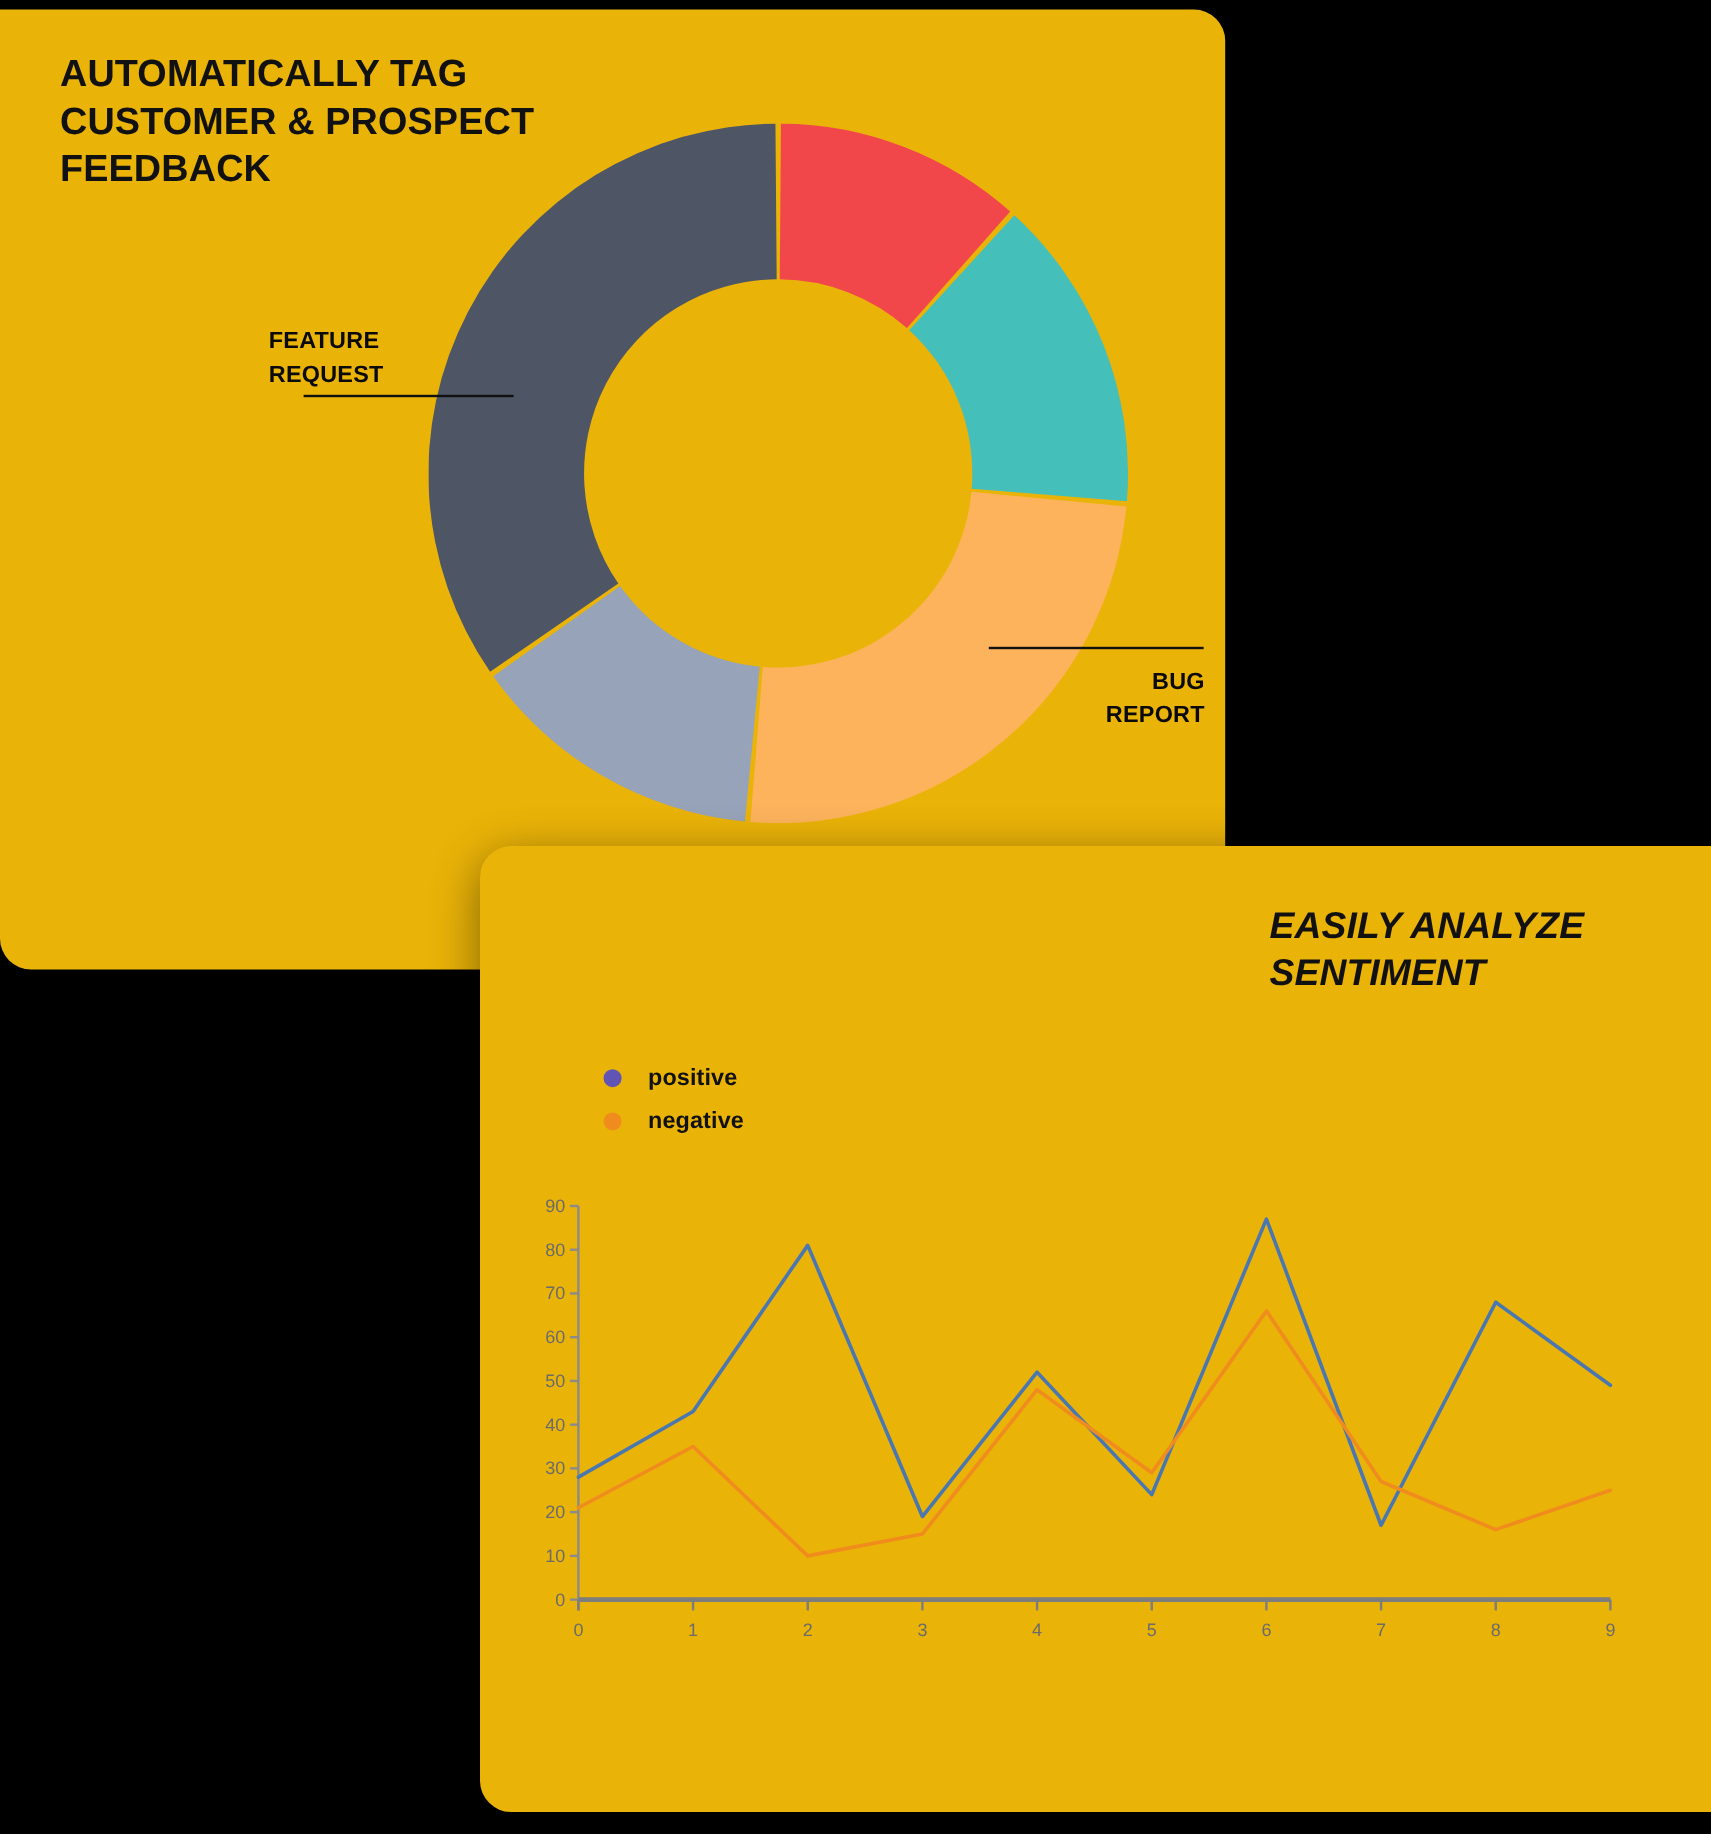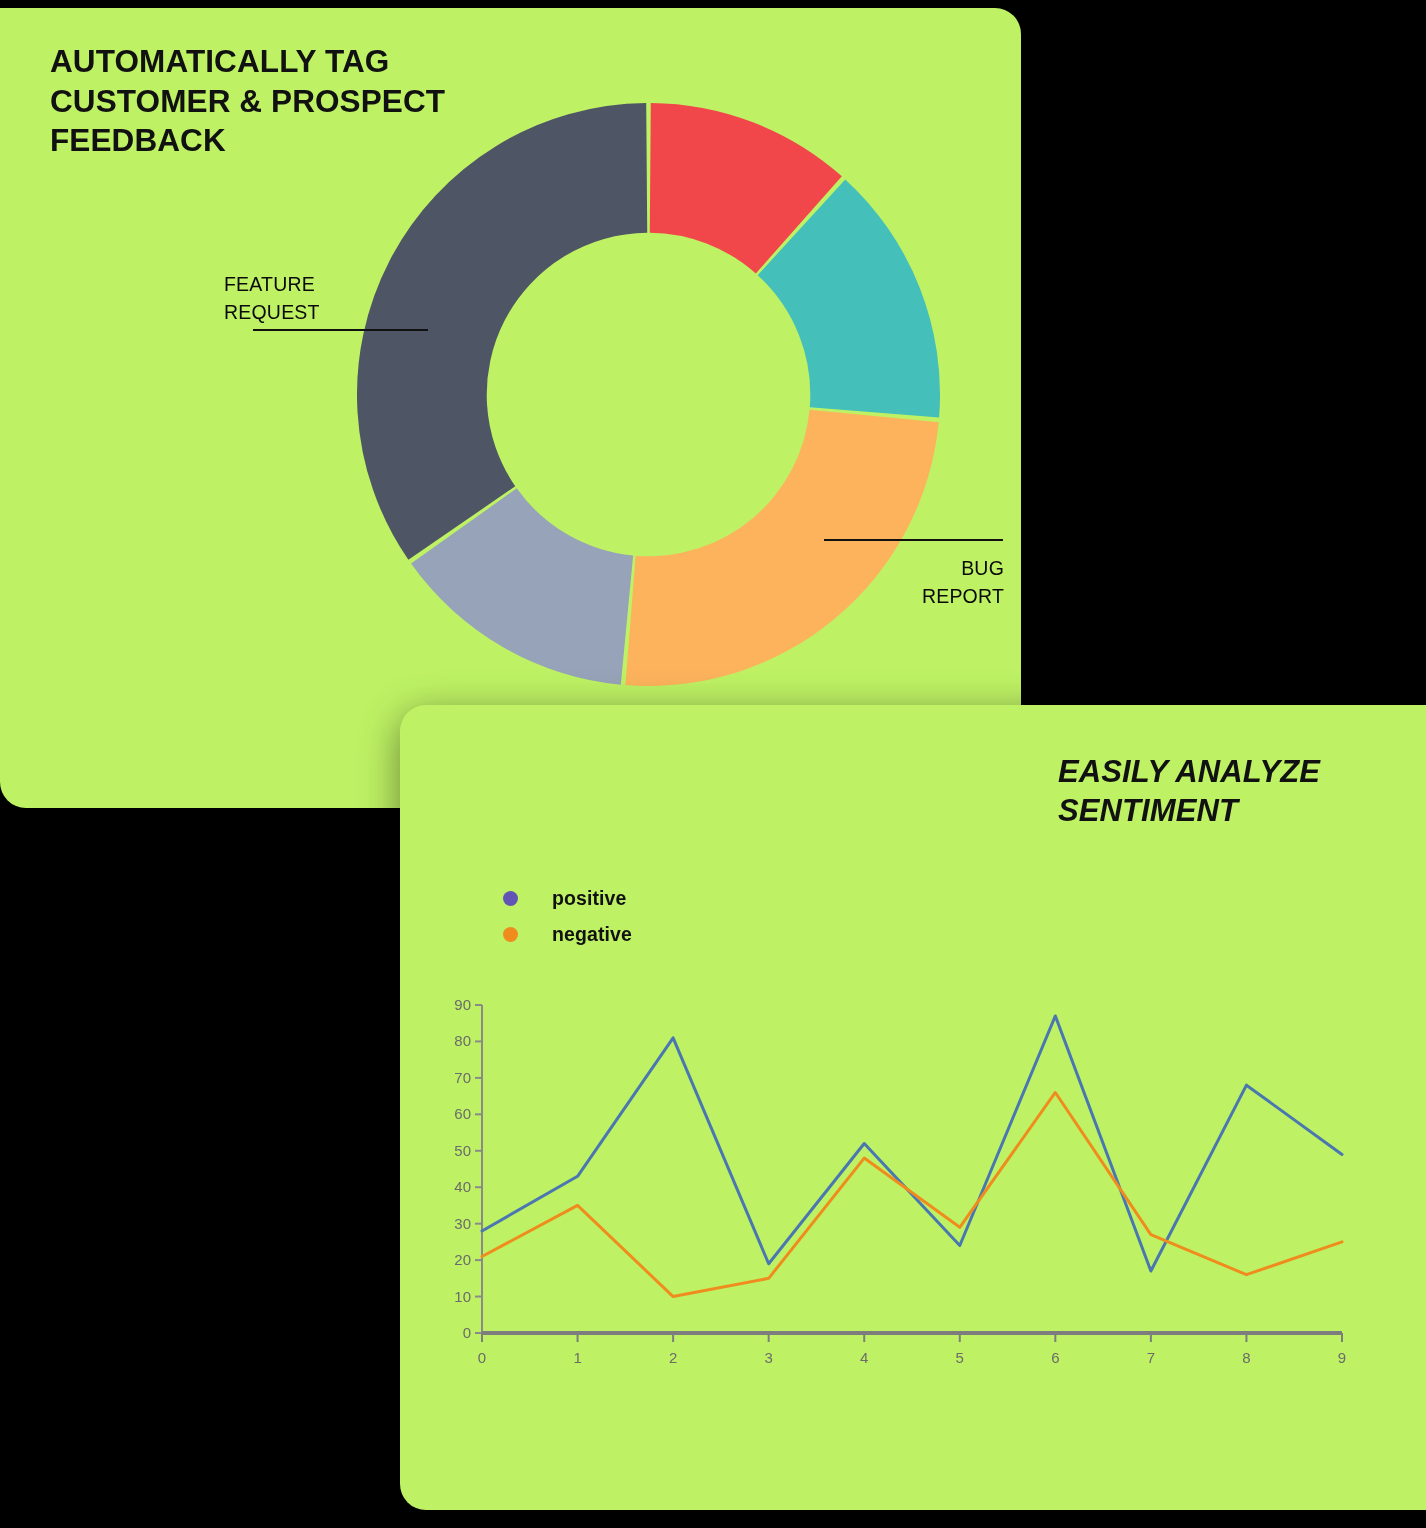--- a/index.html
+++ b/index.html
@@ -17,21 +17,21 @@
   }
 
   .stage {
     position: absolute;
     inset: 0;
   }
 
   
   .card {
     position: absolute;
-    background: #bef264;
+    background: #eab308;
     border-radius: 26px;
     box-shadow: 0 10px 40px rgba(0,0,0,0.45);
   }
   #card-tagging {
     left: 0px;
     top: 8px;
     width: 1021px;
     height: 800px;
     border-top-left-radius: 0px;
     border-bottom-left-radius: 26px;
@@ -76,21 +76,21 @@
     top: 95px;
     width: 583px;
     height: 583px;
   }
   #donut-svg { display: block; width: 583px; height: 583px; }
 
   
   .callout-label {
     position: absolute;
     font-size: 19.5px;
-    font-weight: 400;
+    font-weight: 700;
     color: #0a0a0a;
     line-height: 1.42;
     letter-spacing: 0.2px;
     white-space: pre-line;
   }
   #label-feature-request {
     left: 224px;
     top: 263px;
     width: 180px;
     text-align: left;
@@ -129,21 +129,21 @@
     align-items: center;
     height: 36px;
   }
   .legend-swatch {
     width: 15px;
     height: 15px;
     border-radius: 50%;
     flex: 0 0 auto;
   }
   .legend-text {
-    margin-left: 34px;
+    margin-left: 22px;
     font-size: 19.5px;
     font-weight: 700;
     color: #111111;
     letter-spacing: 0.1px;
   }
 
   
   #line-chart-wrap {
     position: absolute;
     left: 440px;

